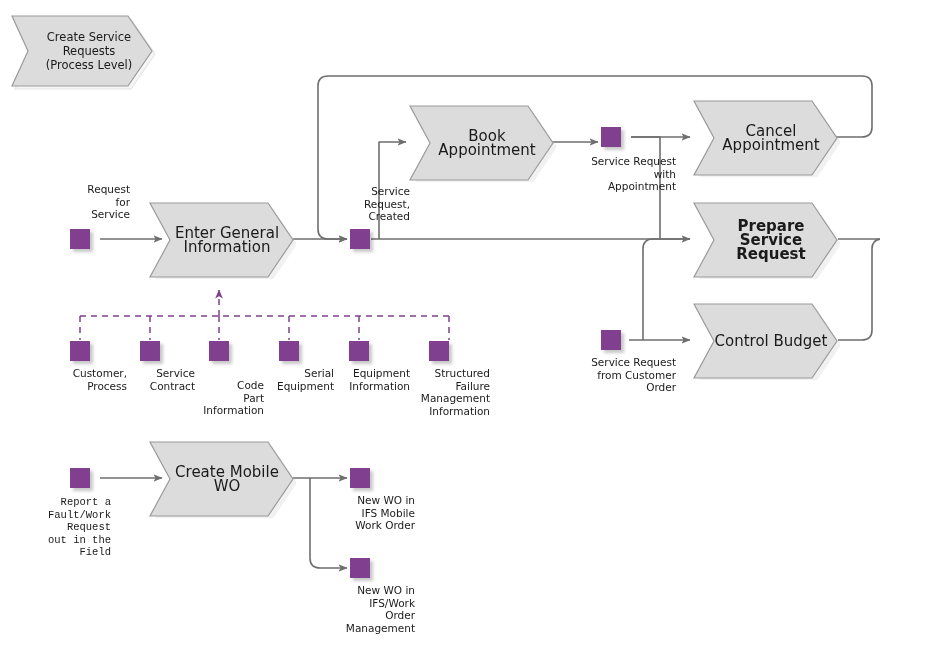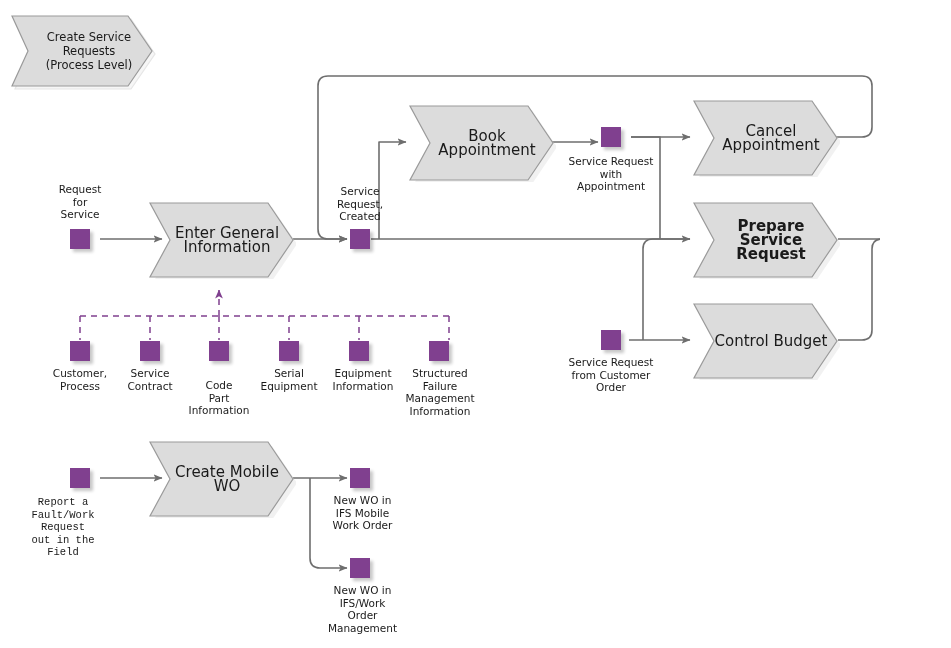--- a/index.html
+++ b/index.html
@@ -59,21 +59,21 @@
   
   .sq {
     position: absolute;
     width: 20px;
     height: 20px;
     background: #80408f;
     box-shadow: 3px 3px 3px rgba(0,0,0,0.22);
   }
   .sqlabel {
     position: absolute;
-    text-align: center;
+    text-align: right;
     font-size: 10.5px;
     line-height: 12.5px;
     color: #1a1a1a;
     white-space: pre-line;
   }
 </style>
 </head>
 <body>
 
 <div id="canvas">

